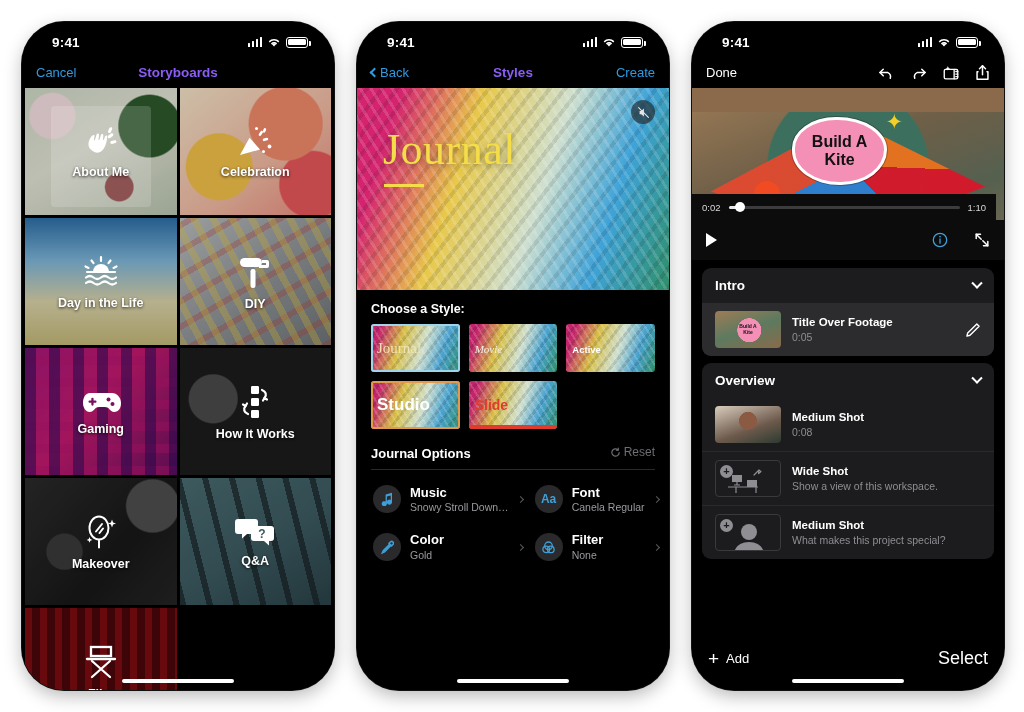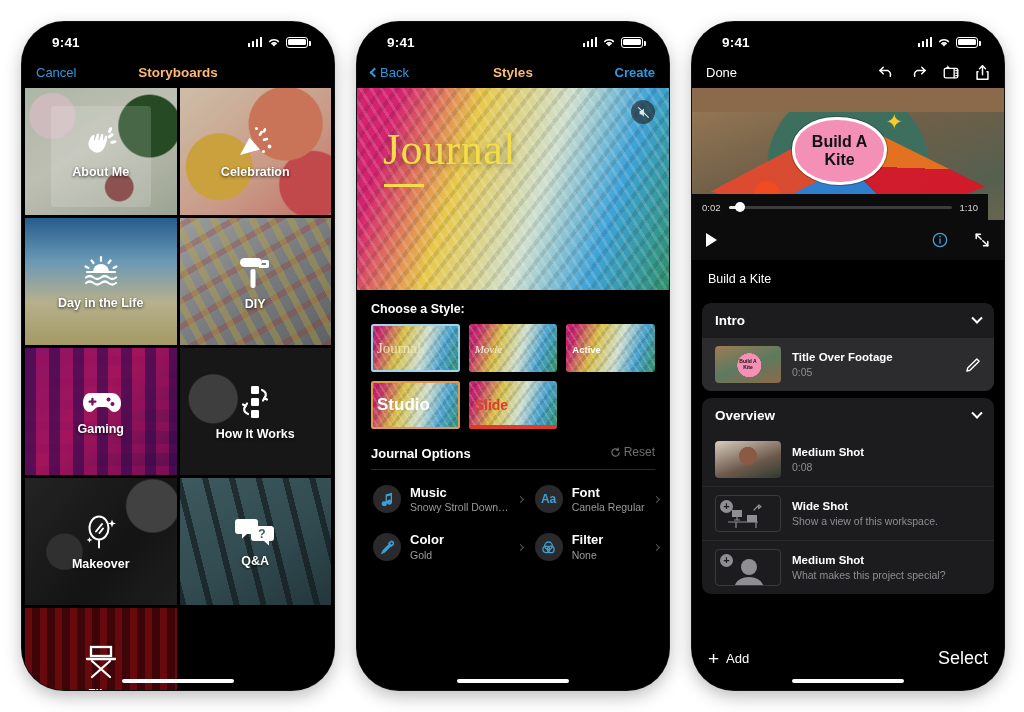--- a/index.html
+++ b/index.html
@@ -53,24 +53,24 @@
 
   
   .navbar {
     flex: 0 0 32px; height: 32px;
     display: flex; align-items: center;
     padding: 0 14px;
     background: #000;
     color: #fff;
   }
   .nav-btn { color: #2f9ae0; font-size: 13px; cursor: pointer; white-space: nowrap; }
-  .nav-title { position:absolute; left:0; right:0; text-align:center; font-size: 13.5px; font-weight: bold; color:#fdba74; pointer-events:none; }
+  .nav-title { position:absolute; left:0; right:0; text-align:center; font-size: 13.5px; font-weight: bold; color:#8b5cf6; pointer-events:none; }
   .navbar { position: relative; }
   .nav-left { display:flex; align-items:center; gap:2px; z-index:2; }
-  .nav-right { margin-left:auto; z-index:2; display:flex; align-items:flex-start; gap:15px;font-weight:bold; }
+  .nav-right { margin-left:auto; z-index:2; display:flex; align-items:flex-end; gap:15px; }
   .chev-left { width:7px; height:7px; border-left:2px solid #2f9ae0; border-bottom:2px solid #2f9ae0; transform: rotate(45deg); display:inline-block; }
 
   
   .grid {
     flex: 1 1 auto;
     display: grid;
     grid-template-columns: 1fr 1fr;
     gap: 3px;
     padding: 0 3px;
     overflow: hidden;
@@ -249,21 +249,21 @@
   .cloud-badge {
     position:absolute; left:32%; top:17%;
     padding: 13px 17px;
     background:#f48fb6; border:3px solid #fff; border-radius: 46% 52% 48% 50% / 46% 48% 52% 50%;
     text-align:center; color:#111; font-weight:bold; font-size:16px; line-height:1.12;
     box-shadow: 0 0 0 1px rgba(0,0,0,.25);
   }
   .spark { position:absolute; left:62%; top:13%; color:#f5cf27; font-size:21px; }
 
   .scrub-row {
-    position:absolute; left:0; right:16px; bottom:40px; height:26px;
+    position:absolute; left:0; right:8px; bottom:40px; height:26px;
     display:flex; align-items:center; gap:8px; padding: 0 10px;
     background:#0c0c0c;
   }
   .scrub-t { color:#d8d8d8; font-size:9.5px; flex:0 0 auto; }
   .track { position:relative; flex:1 1 auto; height:3px; background:#3c3c3e; border-radius:2px; }
   .track .fill { position:absolute; left:0; top:0; bottom:0; width:5%; background:#e8e8e8; border-radius:2px; }
   .track .knob { position:absolute; left:5%; top:50%; transform:translate(-50%,-50%); width:10px; height:10px; border-radius:50%; background:#fff; }
   .ctrl-row {
     position:absolute; left:0; right:0; bottom:0; height:40px;
     display:flex; align-items:center; padding: 0 14px; background:#0c0c0c;
@@ -718,21 +718,20 @@
             <span>
               <svg width="16" height="16" viewBox="0 0 16 16" fill="none" stroke="#fff" stroke-width="1.5" stroke-linecap="round" stroke-linejoin="round">
                   <path d="M6.5 2.2H2.2v4.3M9.5 13.8h4.3V9.5"></path>
                   <path d="M2.2 2.2l5 5M13.8 13.8l-5-5"></path>
                 </svg>
             </span>
           </span>
         </div>
       </div>
 
-      <div class="proj-title">Build a Kite</div>
 
       <div class="sblist">
 
         <div class="sb-card">
           <div class="sb-head">
             <span class="ht">Intro</span>
             <span class="chev-d"></span>
           </div>
           <div class="sb-row active">
             <span class="thumb thumb-intro">

